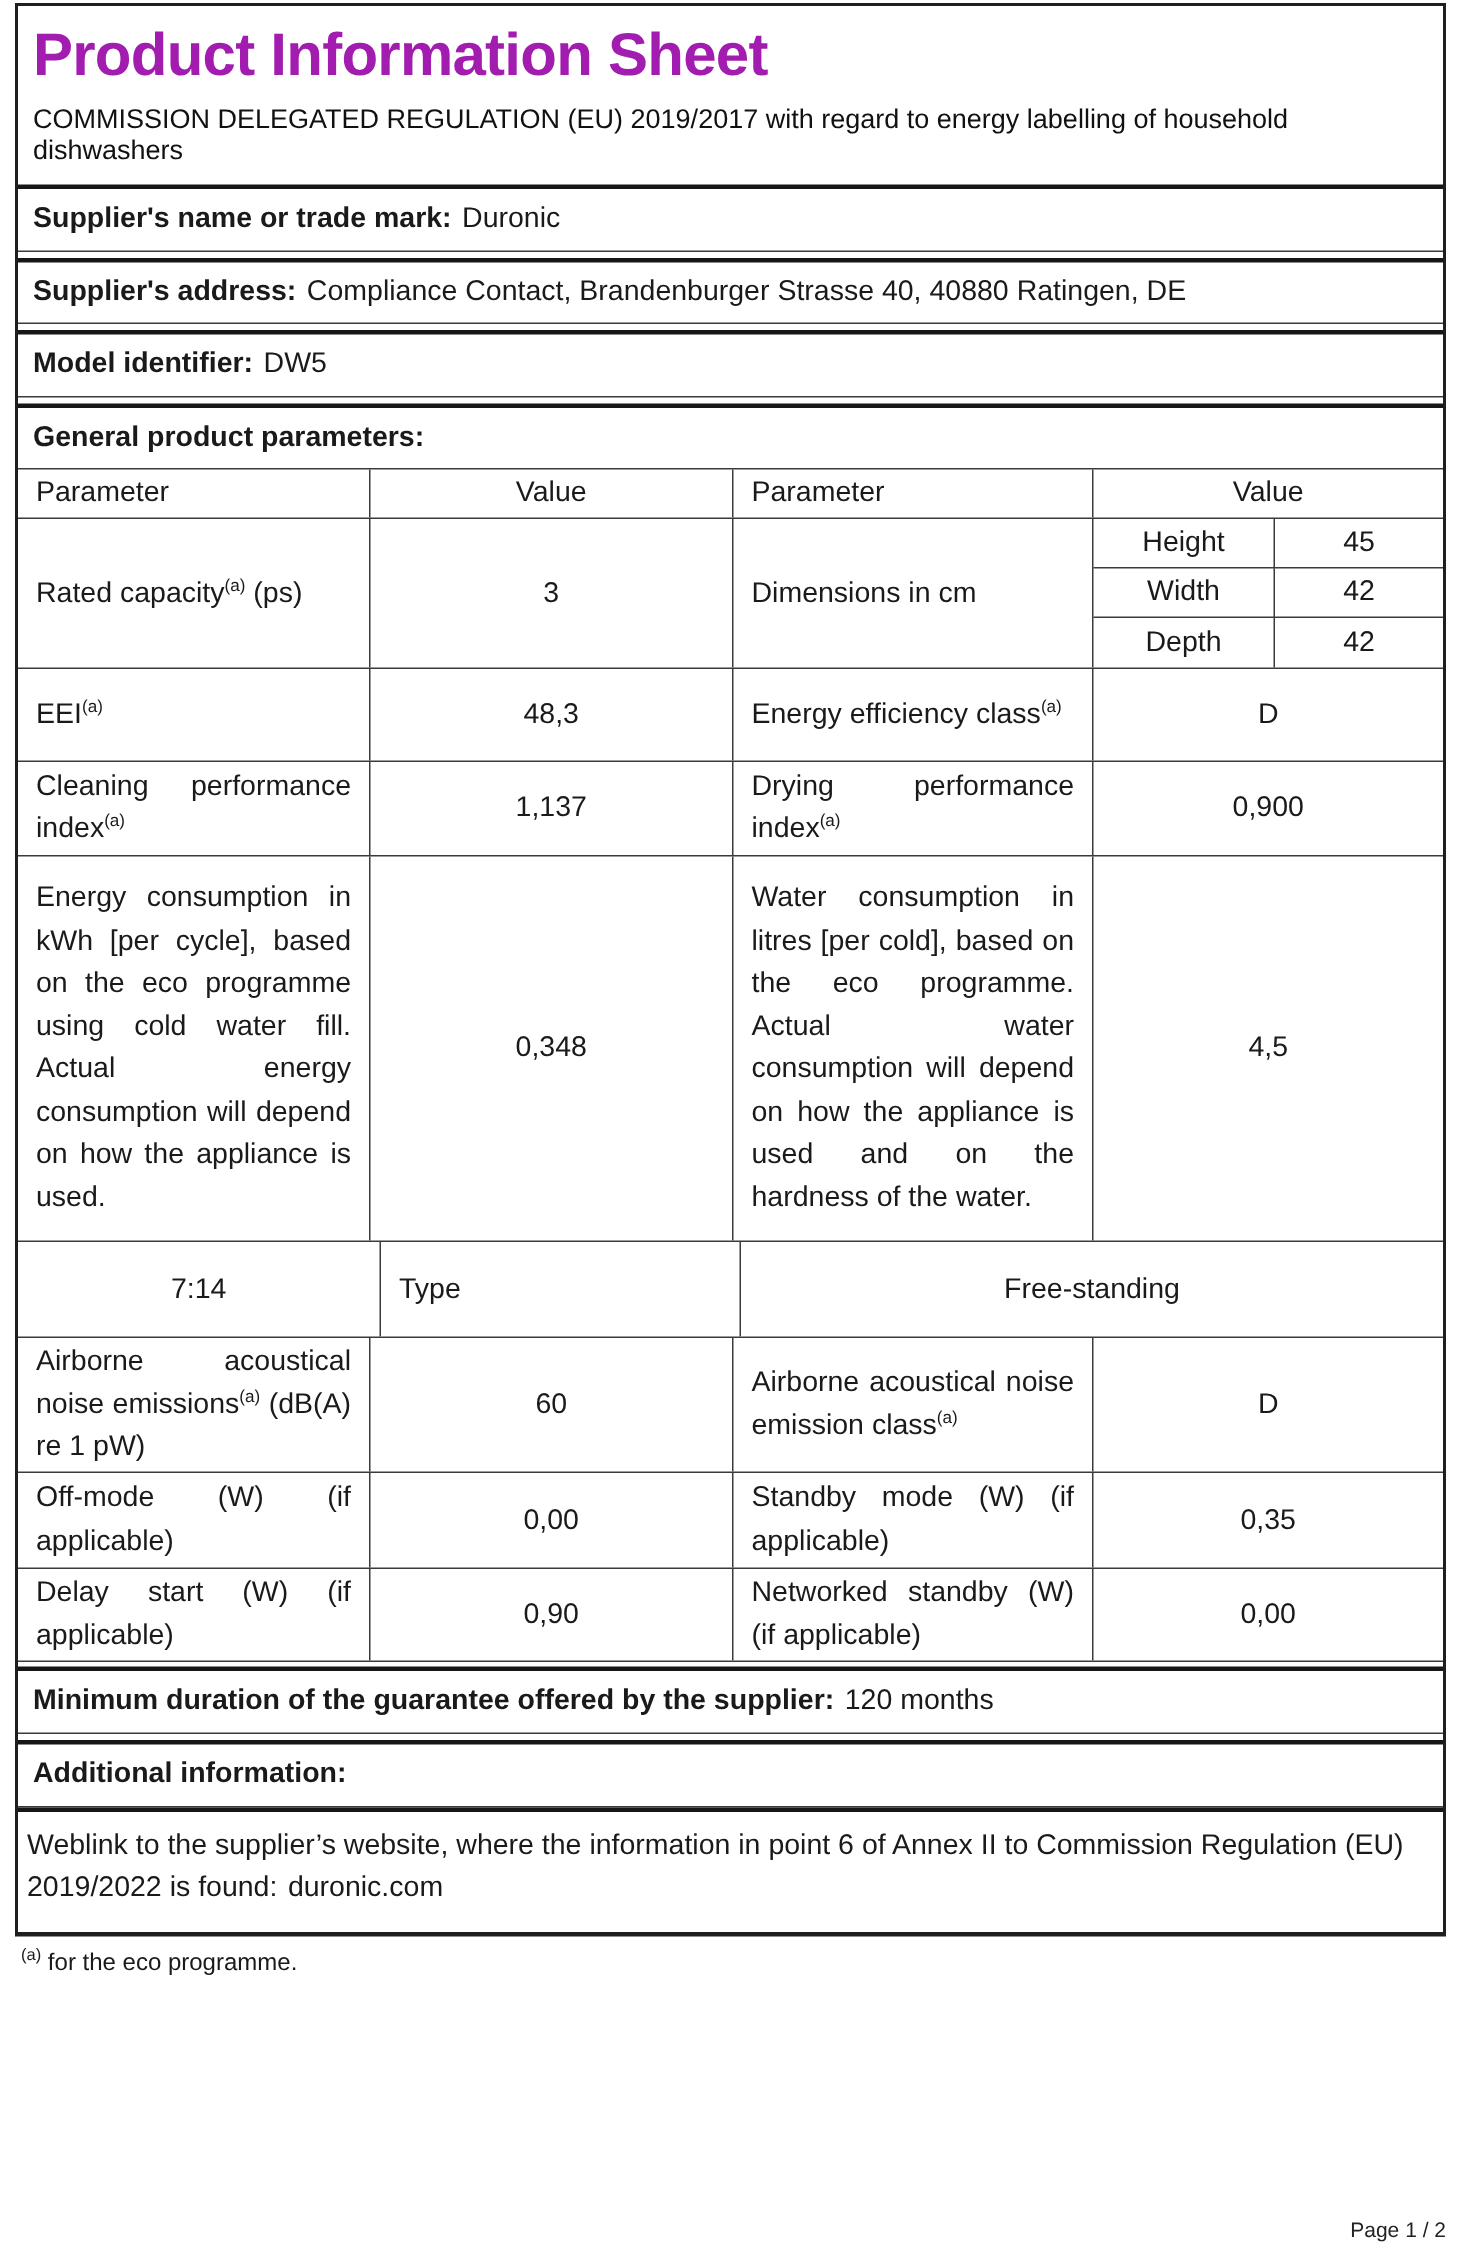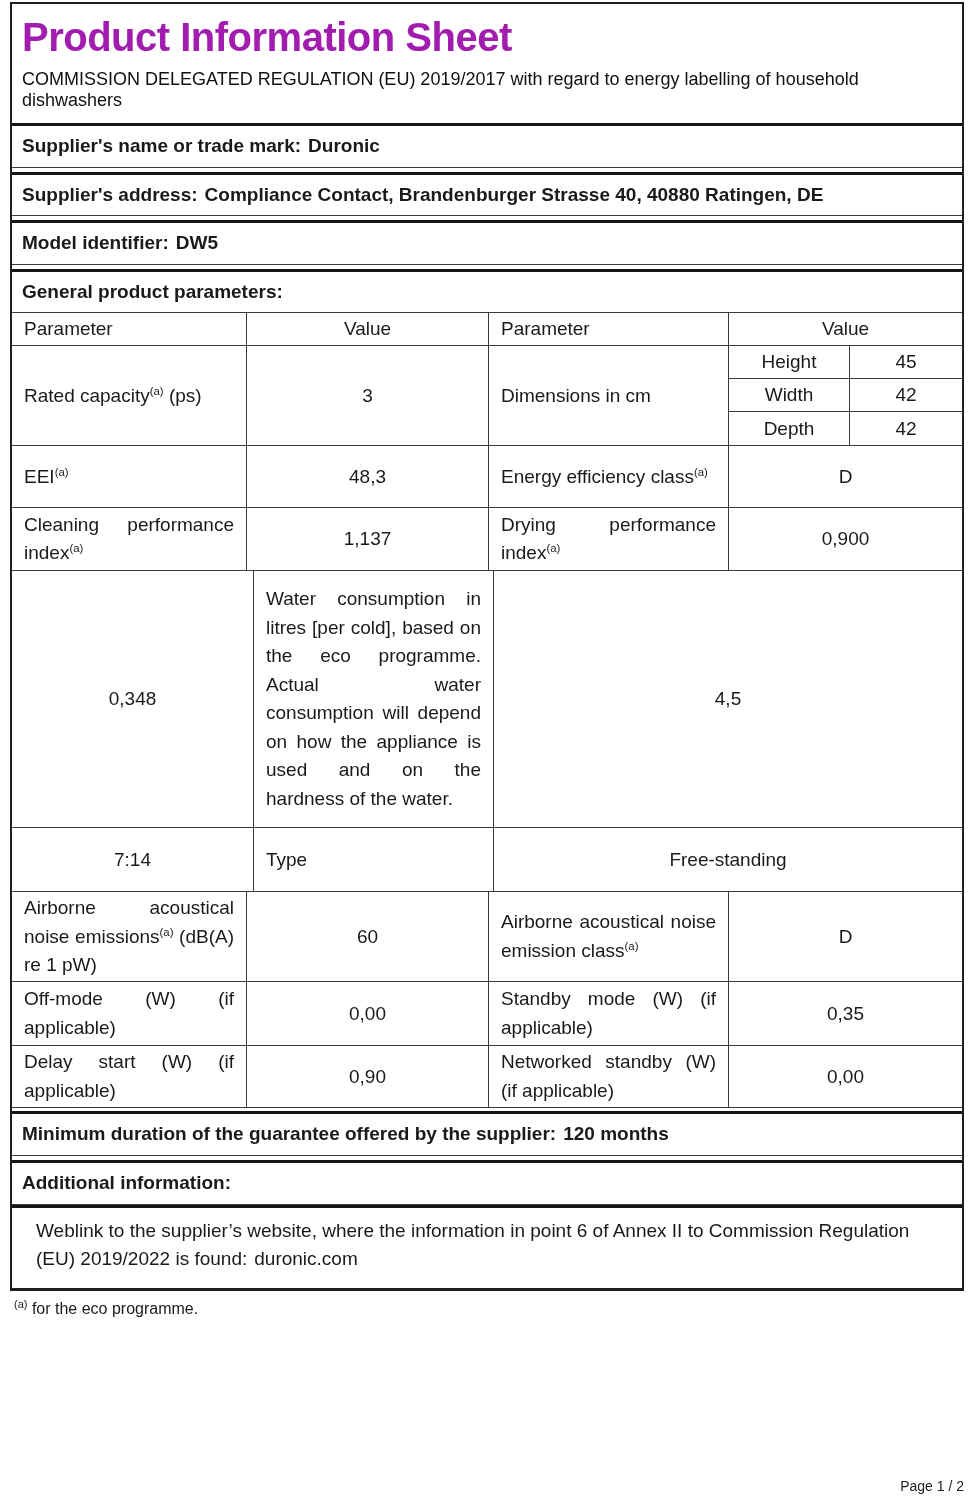--- a/index.html
+++ b/index.html
@@ -15,21 +15,21 @@
   
   .titleblock{padding:10px 12px 12px 10px;}
   .title{font-size:40px;font-weight:bold;color:#a21caf;line-height:1.15;letter-spacing:-0.5px;}
   .regulation{font-size:18px;margin-top:9px;color:#111;}
   
   .secrow{
     border-top:3px solid #161616;border-bottom:1px solid #3b3b3b;
     margin-bottom:4px;padding:7px 12px 7px 10px;font-size:19px;line-height:1.4;
   }
   .secrow .lbl{font-weight:bold;}
-  .secrow .val{font-weight:bold;margin-left:7px;}
+  .secrow .val{font-weight:normal;margin-left:7px;}
   .secrow.headingrow{font-weight:bold;margin-bottom:0;}
   
   .gptable{font-size:19px;line-height:1.5;}
   .trow{display:flex;align-items:stretch;border-bottom:1px solid #3b3b3b;box-sizing:border-box;}
   .cell{
     box-sizing:border-box;border-right:1px solid #3b3b3b;
     display:flex;align-items:center;padding:4px 12px;
   }
   .cell.c1{flex:0 0 235px;}
   .cell.c2{flex:0 0 242px;justify-content:center;}
@@ -55,21 +55,21 @@
   .dims{display:grid;grid-template-columns:121px 1fr;grid-auto-rows:1fr;width:100%;height:100%;}
   .dcell{
     box-sizing:border-box;display:flex;align-items:center;justify-content:center;
     border-bottom:1px solid #3b3b3b;
   }
   .dcell.dlabel{border-right:1px solid #3b3b3b;}
   .dcell.last{border-bottom:none;}
   
   .guaranteerow{margin-top:3px;}
   .weblinkrow{
-    border-top:3px solid #161616;padding:9px 12px 14px 24px;
+    border-top:3px solid #161616;padding:9px 12px 14px 6px;
     font-size:19px;line-height:1.5;
   }
   .weblinkrow .val{margin-left:7px;}
   
   .footnote{margin:9px 0 0 14px;font-size:16px;color:#1a1a1a;}
   .footnote sup{font-size:11px;}
   .pageind{position:absolute;right:10px;bottom:6px;font-size:14px;color:#222;}
 </style>
 </head>
 <body>
@@ -158,20 +158,23 @@
         </div>
       <div class="cell c3">
         <div class="jt"><span>Drying performance </span><span class="nw"><span>index</span><sup>(a)</sup></span></div>
       </div>
       <div class="cell c4">
           <div class="ct">0,900</div>
         </div>
     </div>
 
     <div class="trow r-cons">
+      <div class="cell c1">
+          <div class="jt">Energy consumption in kWh [per cycle], based on the eco programme using cold water fill. Actual energy consumption will depend on how the appliance is used.</div>
+        </div>
       <div class="cell c2">
           <div class="ct">0,348</div>
         </div>
       <div class="cell c3">
           <div class="jt">Water consumption in litres [per cold], based on the eco programme. Actual water consumption will depend on how the appliance is used and on the hardness of the water.</div>
         </div>
       <div class="cell c4">
           <div class="ct">4,5</div>
         </div>
     </div>

